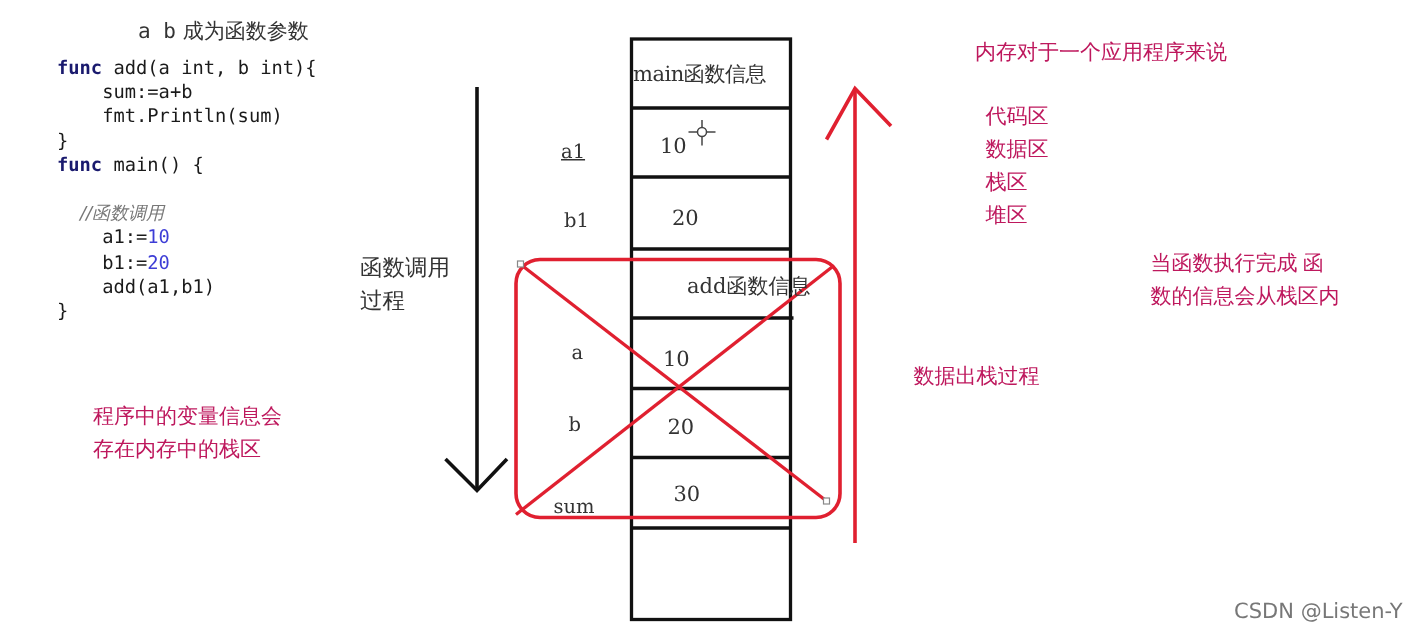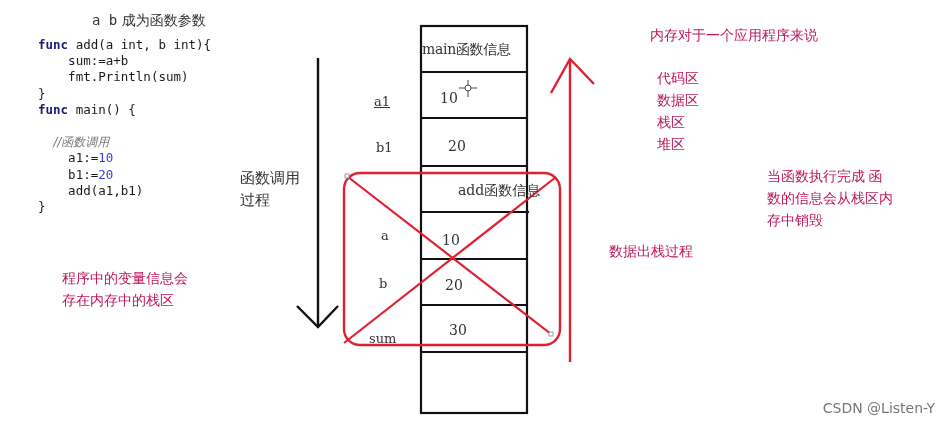--- a/index.html
+++ b/index.html
@@ -94,17 +94,16 @@
 <div class="red-text" style="left:650px; top:25px;">内存对于一个应用程序来说</div>
 <div class="red-text" style="left:657px; top:68px;">
   <div>代码区</div>
   <div>数据区</div>
   <div>栈区</div>
   <div>堆区</div>
 </div>
 <div class="red-text" style="left:767px; top:166px;">
   <div>当函数执行完成 函</div>
   <div>数的信息会从栈区内</div>
-  <div>存中销毁</div>
 </div>
 <div class="red-text" style="left:609px; top:241px;">数据出栈过程</div>
 
 <div class="watermark">CSDN @Listen-Y</div>
 
 </body></html>

